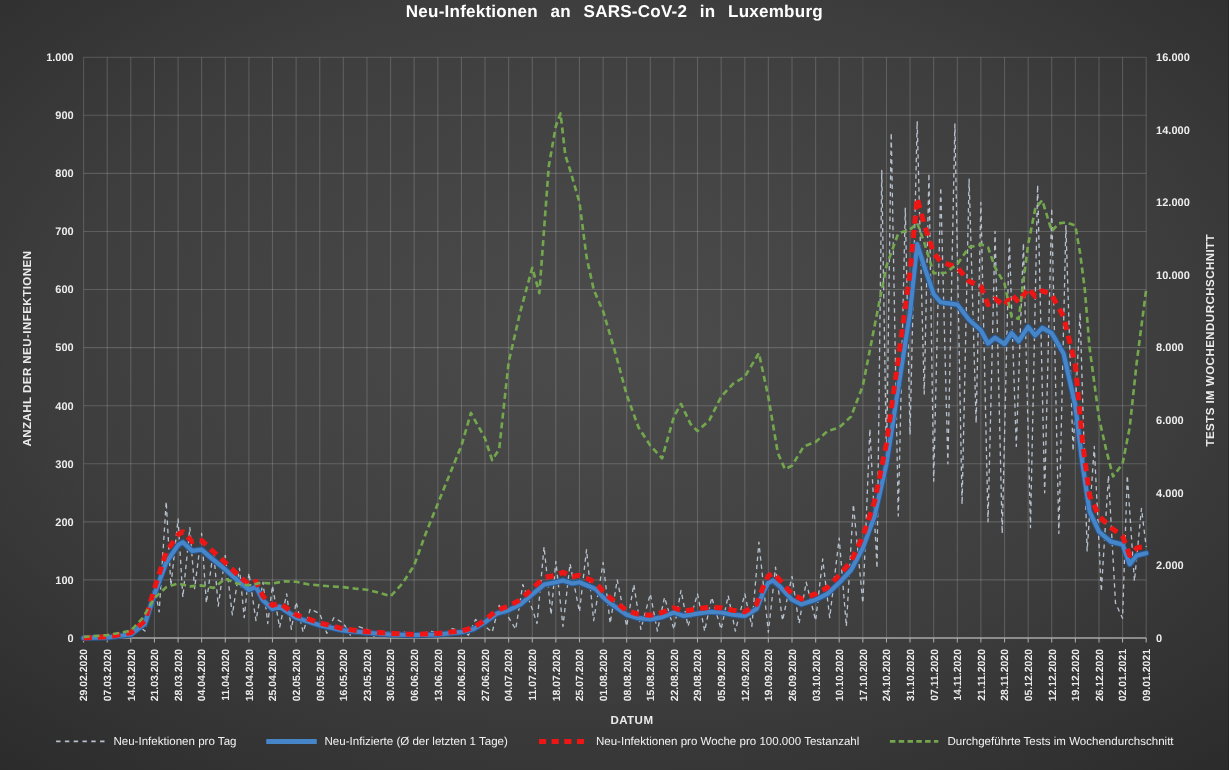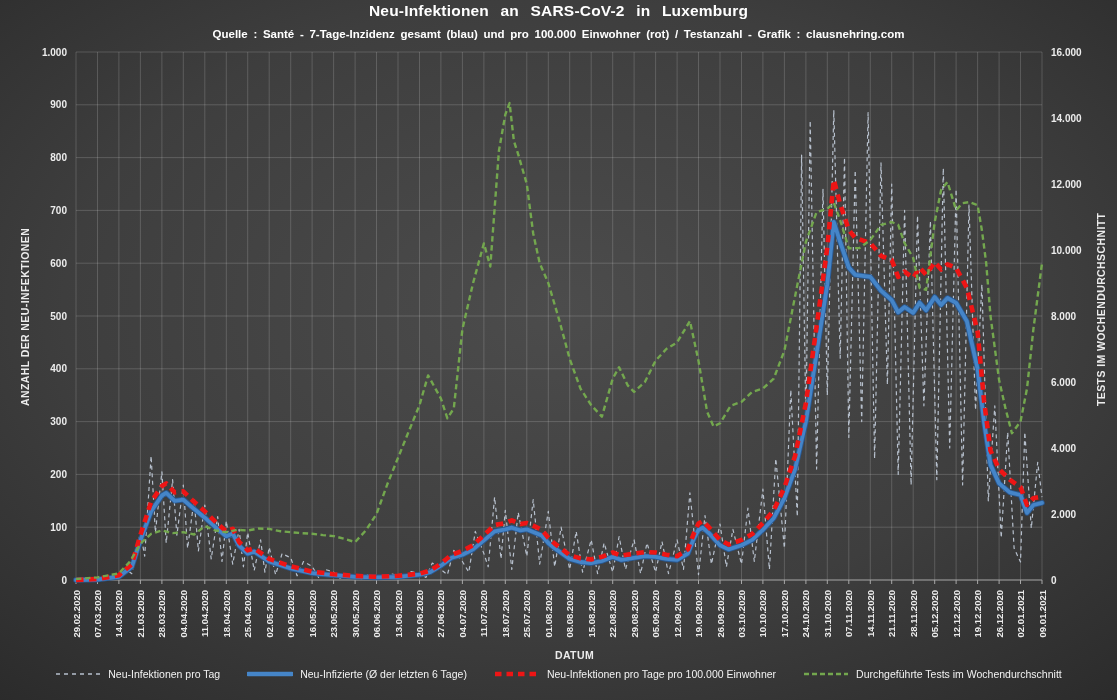--- a/index.html
+++ b/index.html
@@ -32,21 +32,20 @@
   }
   .legend-item{display:flex;align-items:center;gap:7px;white-space:nowrap;}
   .tick-label{fill:#ececec;font-size:10px;font-weight:bold;}
   .x-tick-label{fill:#ececec;font-size:9.5px;font-weight:bold;}
 </style>
 </head>
 <body>
 
 <div class="stage">
   <div class="chart-title">Neu-Infektionen an SARS-CoV-2 in Luxemburg</div>
-  <div class="chart-subtitle">Quelle : Santé - 7-Tage-Inzidenz gesamt (blau) und pro 100.000 Einwohner (rot) / Testanzahl - Grafik : clausnehring.com</div>
 
   <svg class="plot" id="plot-svg" width="1117" height="700" viewBox="0 0 1117 700">
       <line x1="76" y1="52" x2="76" y2="580" stroke="rgba(255,255,255,0.17)" stroke-width="1"></line>
       <line x1="97.5" y1="52" x2="97.5" y2="580" stroke="rgba(255,255,255,0.17)" stroke-width="1"></line>
       <line x1="118.9" y1="52" x2="118.9" y2="580" stroke="rgba(255,255,255,0.17)" stroke-width="1"></line>
       <line x1="140.4" y1="52" x2="140.4" y2="580" stroke="rgba(255,255,255,0.17)" stroke-width="1"></line>
       <line x1="161.9" y1="52" x2="161.9" y2="580" stroke="rgba(255,255,255,0.17)" stroke-width="1"></line>
       <line x1="183.3" y1="52" x2="183.3" y2="580" stroke="rgba(255,255,255,0.17)" stroke-width="1"></line>
       <line x1="204.8" y1="52" x2="204.8" y2="580" stroke="rgba(255,255,255,0.17)" stroke-width="1"></line>
       <line x1="226.3" y1="52" x2="226.3" y2="580" stroke="rgba(255,255,255,0.17)" stroke-width="1"></line>
@@ -226,27 +225,27 @@
       <div class="legend-item">
         <svg width="46" height="10">
           <line x1="1" y1="5" x2="45" y2="5" stroke="#b7c0cd" stroke-width="1.5" stroke-linecap="butt" stroke-dasharray="4 4"></line>
         </svg>
         <span>Neu-Infektionen pro Tag</span>
       </div>
       <div class="legend-item">
         <svg width="46" height="10">
           <line x1="1" y1="5" x2="45" y2="5" stroke="#4585c8" stroke-width="4.5" stroke-linecap="round"></line>
         </svg>
-        <span>Neu-Infizierte (Ø der letzten 6 Tage)</span>
+        <span>Neu-Infizierte (Ø der letzten 1 Tage)</span>
       </div>
       <div class="legend-item">
         <svg width="46" height="10">
           <line x1="1" y1="5" x2="45" y2="5" stroke="#ee1515" stroke-width="4.5" stroke-linecap="butt" stroke-dasharray="6.5 5"></line>
         </svg>
-        <span>Neu-Infektionen pro Tage pro 100.000 Einwohner</span>
+        <span>Neu-Infektionen pro Woche pro 100.000 Testanzahl</span>
       </div>
       <div class="legend-item">
         <svg width="46" height="10">
           <line x1="1" y1="5" x2="45" y2="5" stroke="#73a74e" stroke-width="2.5" stroke-linecap="butt" stroke-dasharray="5 3"></line>
         </svg>
         <span>Durchgeführte Tests im Wochendurchschnitt</span>
       </div>
     </div>
 </div>
 

